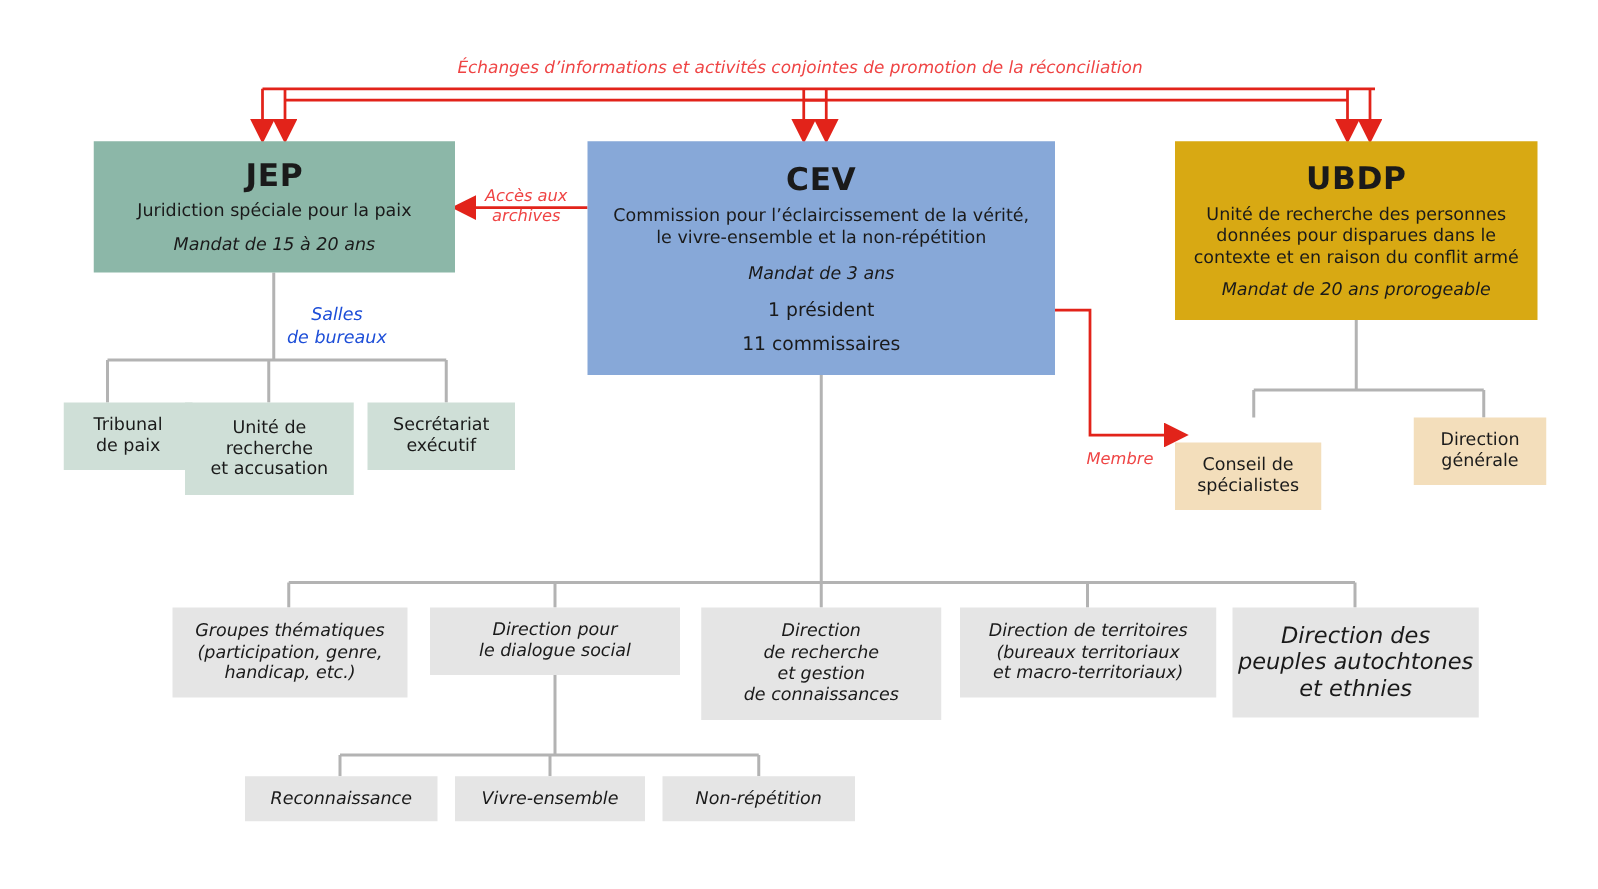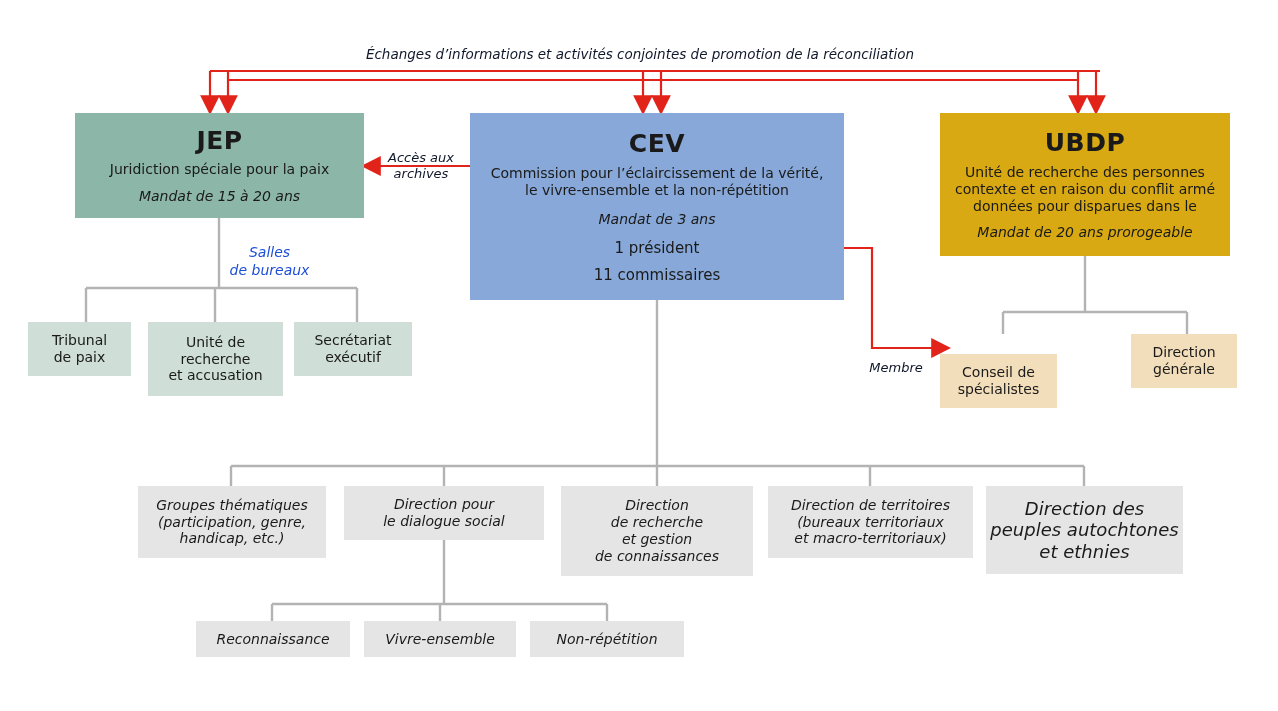--- a/index.html
+++ b/index.html
@@ -60,21 +60,21 @@
   }
   .child-blue {
     background: #e5e5e5;
     font-style: italic;
   }
   .child-gold {
     background: #f3debb;
   }
   .label-red {
     position: absolute;
-    color: #0f172a;
+    color: #ef4444;
     font-style: italic;
     font-size: 13px;
     line-height: 1.25;
     text-align: center;
   }
   .label-gray {
     position: absolute;
     color: #1d4ed8;
     font-style: italic;
     font-size: 14px;
@@ -151,38 +151,38 @@
     <div class="sub" style="font-size:14px; margin-top:6px;">Commission pour l’éclaircissement de la vérité,</div>
     <div class="sub" style="font-size:14px;">le vivre-ensemble et la non-répétition</div>
     <div class="mandate" style="font-size:14px; margin-top:12px;">Mandat de 3 ans</div>
     <div class="sub" style="font-size:15px; margin-top:11px;">1 président</div>
     <div class="sub" style="font-size:15px; margin-top:9px;">11 commissaires</div>
   </div>
 
   <div class="node top-ubdp" style="left:940px; top:113px; width:290px; height:143px; padding:8px 10px;">
     <div class="title" style="font-size:25px;">UBDP</div>
     <div class="sub" style="font-size:14px; margin-top:6px;">Unité de recherche des personnes</div>
+    <div class="sub" style="font-size:14px;">données pour disparues dans le</div>
     <div class="sub" style="font-size:14px;">contexte et en raison du conflit armé</div>
-    <div class="sub" style="font-size:14px;">données pour disparues dans le</div>
     <div class="mandate" style="font-size:14px; margin-top:9px;">Mandat de 20 ans prorogeable</div>
   </div>
 
   <div class="label-red" style="left:372px; top:150px; width:98px;">
     <div>Accès aux</div>
     <div>archives</div>
   </div>
 
   <div class="label-red" style="left:860px; top:360px; width:72px;">Membre</div>
 
   <div class="label-gray" style="left:222px; top:244px; width:95px;">
     <div>Salles</div>
     <div>de bureaux</div>
   </div>
 
-  <div class="node child-green" style="left:28px; top:322px; width:103px; height:54px; font-size:14px; white-space:pre-line;">Tribunal
+  <div class="node child-green" style="left:51px; top:322px; width:103px; height:54px; font-size:14px; white-space:pre-line;">Tribunal
 de paix</div>
   <div class="node child-green" style="left:148px; top:322px; width:135px; height:74px; font-size:14px; white-space:pre-line;">Unité de
 recherche
 et accusation</div>
   <div class="node child-green" style="left:294px; top:322px; width:118px; height:54px; font-size:14px; white-space:pre-line;">Secrétariat
 exécutif</div>
 
   <div class="node child-gold" style="left:940px; top:354px; width:117px; height:54px; font-size:14px; white-space:pre-line;">Conseil de
 spécialistes</div>
   <div class="node child-gold" style="left:1131px; top:334px; width:106px; height:54px; font-size:14px; white-space:pre-line;">Direction

